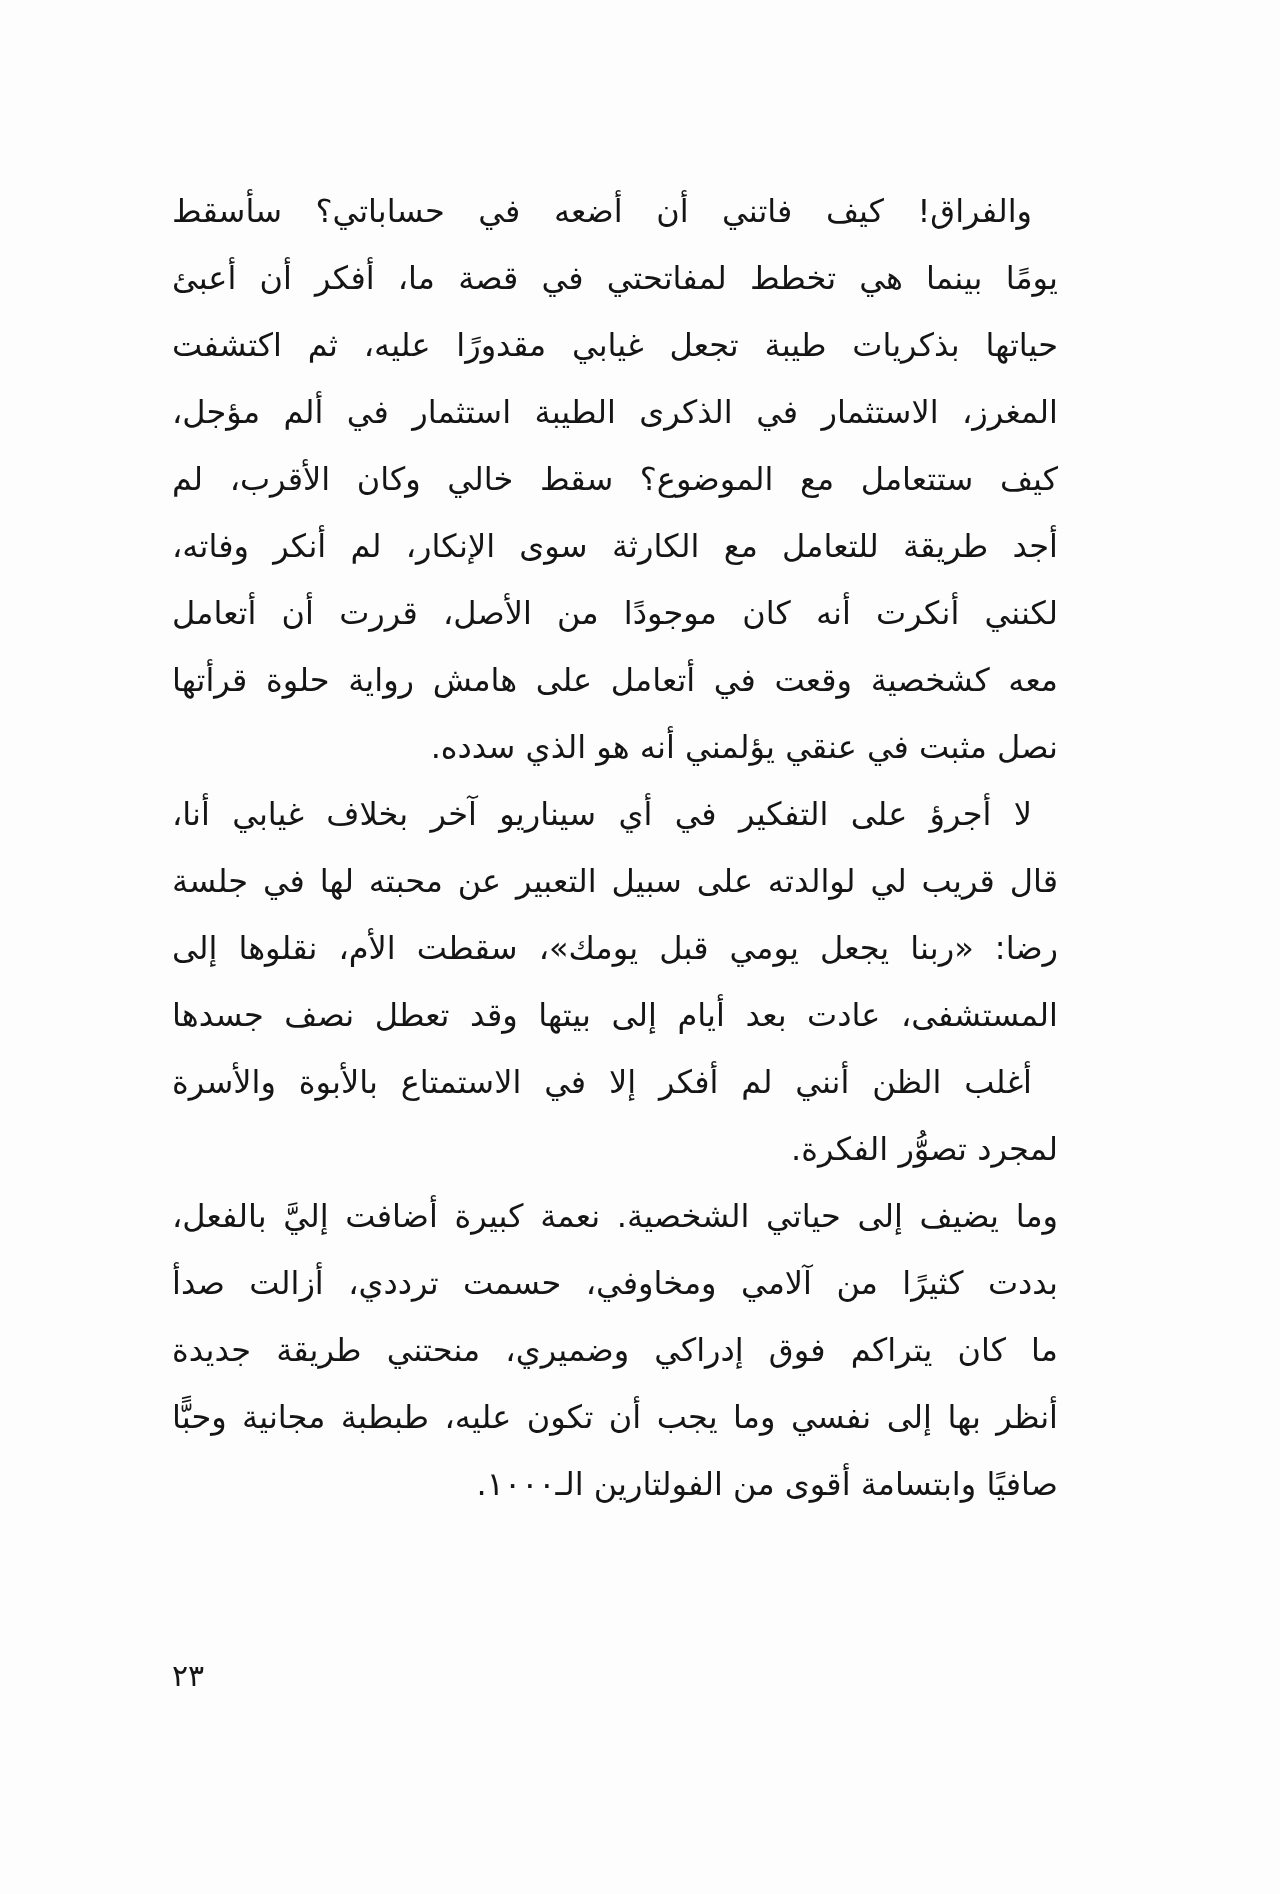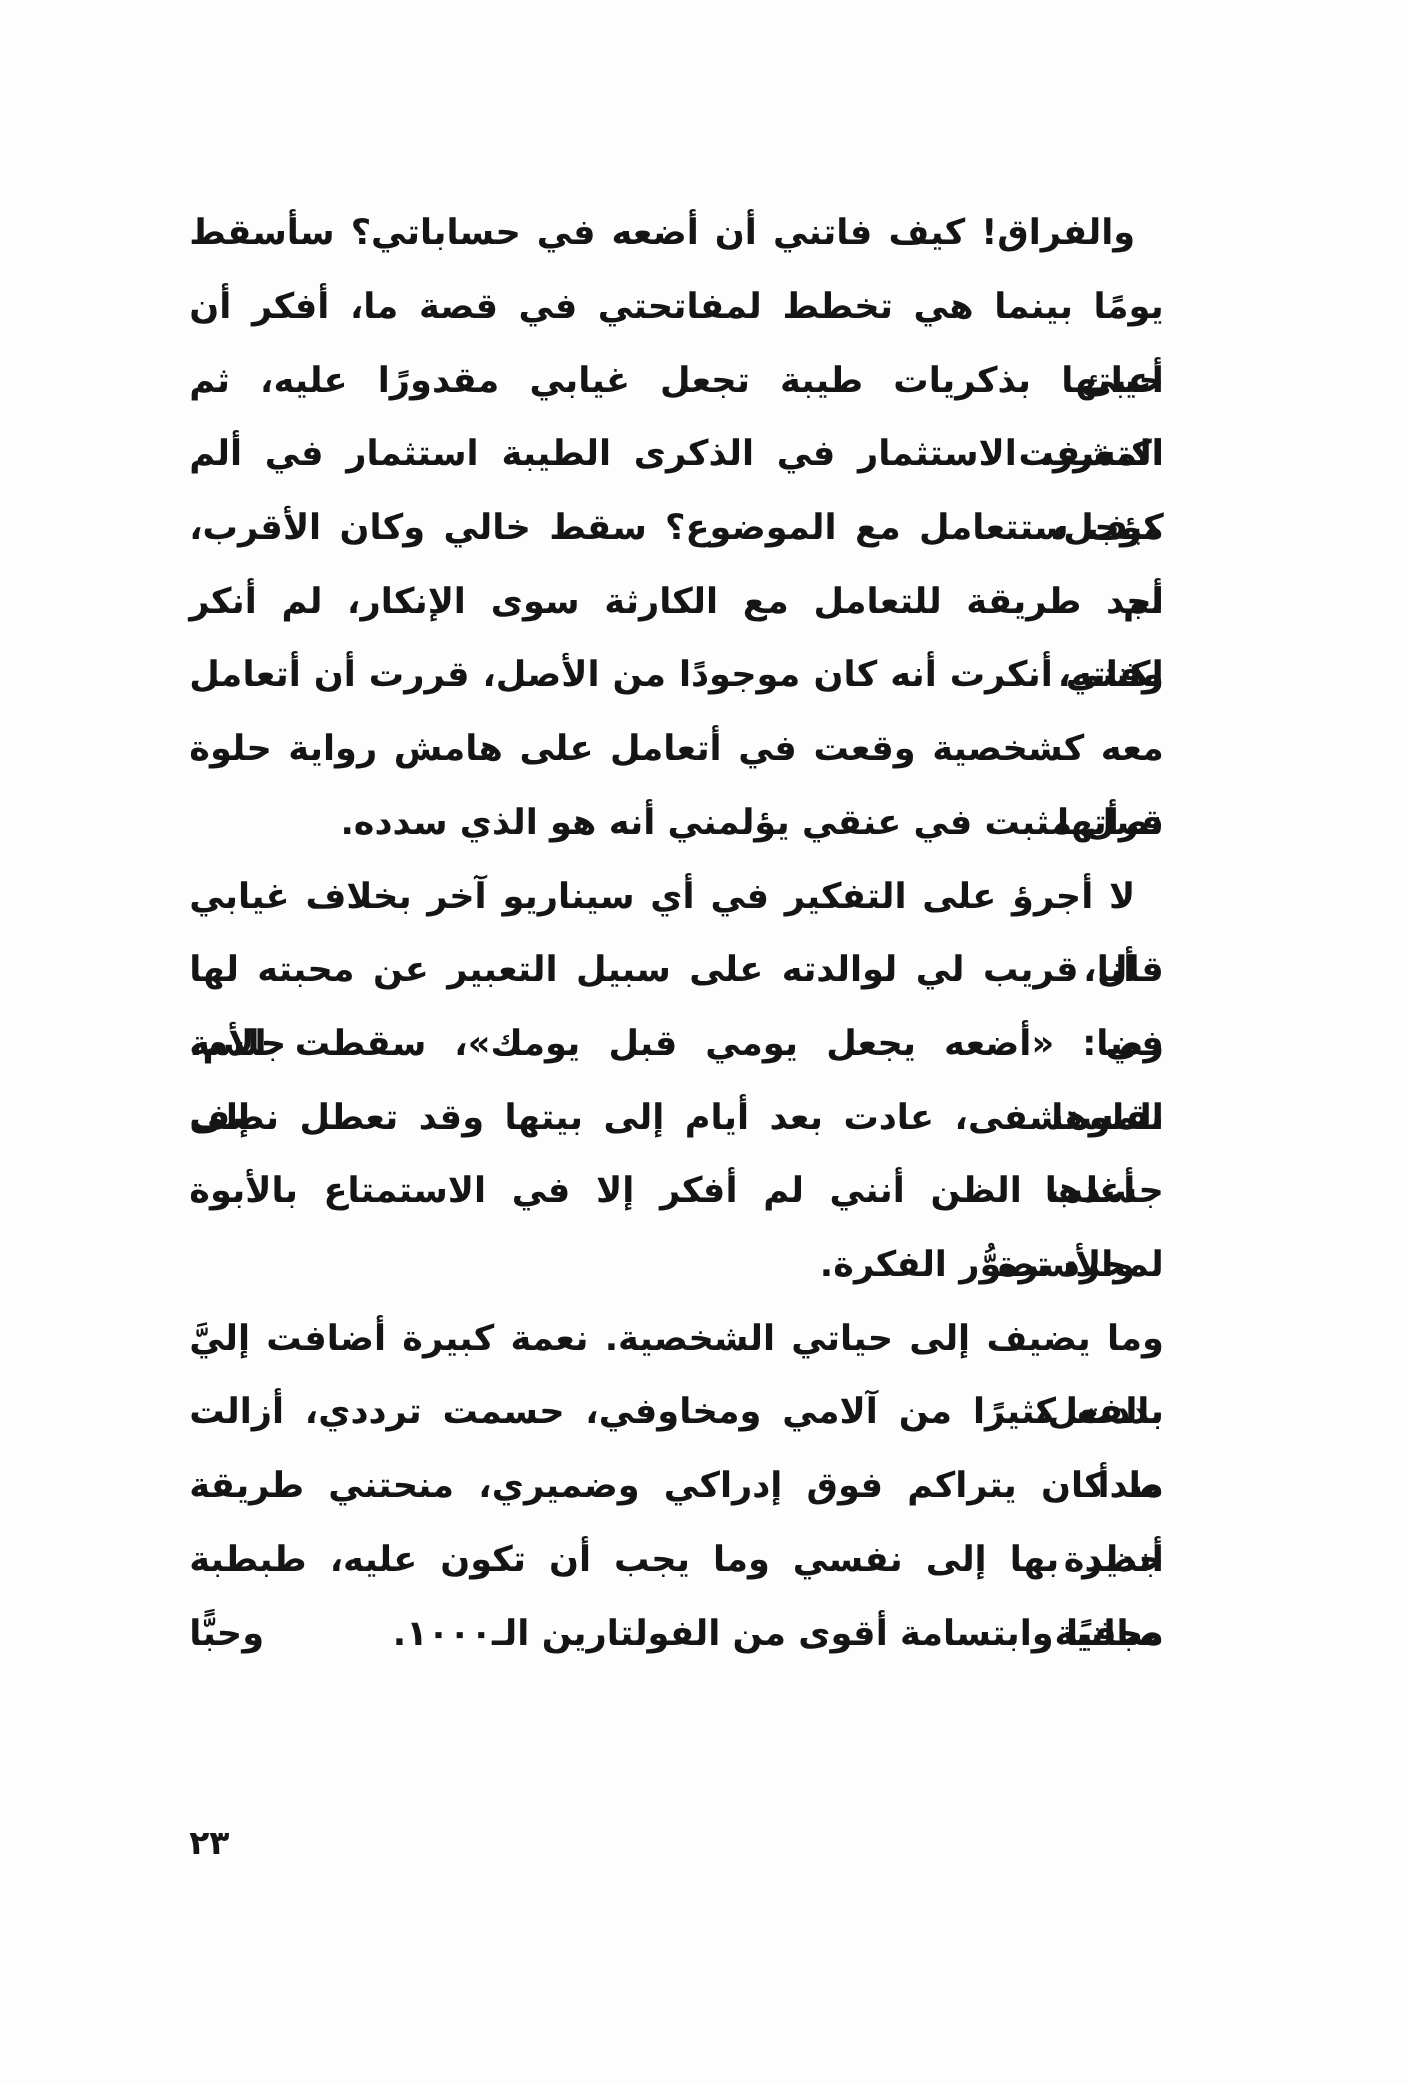--- a/index.html
+++ b/index.html
@@ -11,21 +11,20 @@
     height: 1894px;
     background: #fdfdfd;
     position: relative;
     overflow: hidden;
     font-family: "DejaVu Sans", "DejaVu Serif", sans-serif;
   }
   .page {
     position: absolute;
     inset: 0;
     background: #fdfdfd;
-    font-weight: bold;
   }
   .text-block {
     position: absolute;
     top: 178px;
     right: 222px;
     width: 886px;
     direction: rtl;
     color: #151515;
     font-size: 32px;
     line-height: 67px;
@@ -72,21 +71,21 @@
     <div class="line fill">حياتها بذكريات طيبة تجعل غيابي مقدورًا عليه، ثم اكتشفت</div>
     <div class="line fill">المغرز، الاستثمار في الذكرى الطيبة استثمار في ألم مؤجل،</div>
     <div class="line fill">كيف ستتعامل مع الموضوع؟ سقط خالي وكان الأقرب، لم</div>
     <div class="line fill">أجد طريقة للتعامل مع الكارثة سوى الإنكار، لم أنكر وفاته،</div>
     <div class="line fill">لكنني أنكرت أنه كان موجودًا من الأصل، قررت أن أتعامل</div>
     <div class="line fill">معه كشخصية وقعت في أتعامل على هامش رواية حلوة قرأتها</div>
     <div class="line end">نصل مثبت في عنقي يؤلمني أنه هو الذي سدده.</div>
 
     <div class="line fill indent">لا أجرؤ على التفكير في أي سيناريو آخر بخلاف غيابي أنا،</div>
     <div class="line fill">قال قريب لي لوالدته على سبيل التعبير عن محبته لها في جلسة</div>
-    <div class="line fill">رضا: «أضعه يجعل يومي قبل يومك»، سقطت الأم، نقلوها إلى</div>
+    <div class="line fill">رضا: «ربنا يجعل يومي قبل يومك»، سقطت الأم، نقلوها إلى</div>
     <div class="line fill">المستشفى، عادت بعد أيام إلى بيتها وقد تعطل نصف جسدها</div>
     <div class="line fill indent">أغلب الظن أنني لم أفكر إلا في الاستمتاع بالأبوة والأسرة</div>
 
     <div class="line end">لمجرد تصوُّر الفكرة.</div>
     <div class="line fill">وما يضيف إلى حياتي الشخصية. نعمة كبيرة أضافت إليَّ بالفعل،</div>
     <div class="line fill">بددت كثيرًا من آلامي ومخاوفي، حسمت ترددي، أزالت صدأ</div>
     <div class="line fill">ما كان يتراكم فوق إدراكي وضميري، منحتني طريقة جديدة</div>
     <div class="line fill">أنظر بها إلى نفسي وما يجب أن تكون عليه، طبطبة مجانية وحبًّا</div>
     <div class="line end">صافيًا وابتسامة أقوى من الفولتارين الـ١٠٠٠.</div>
 

